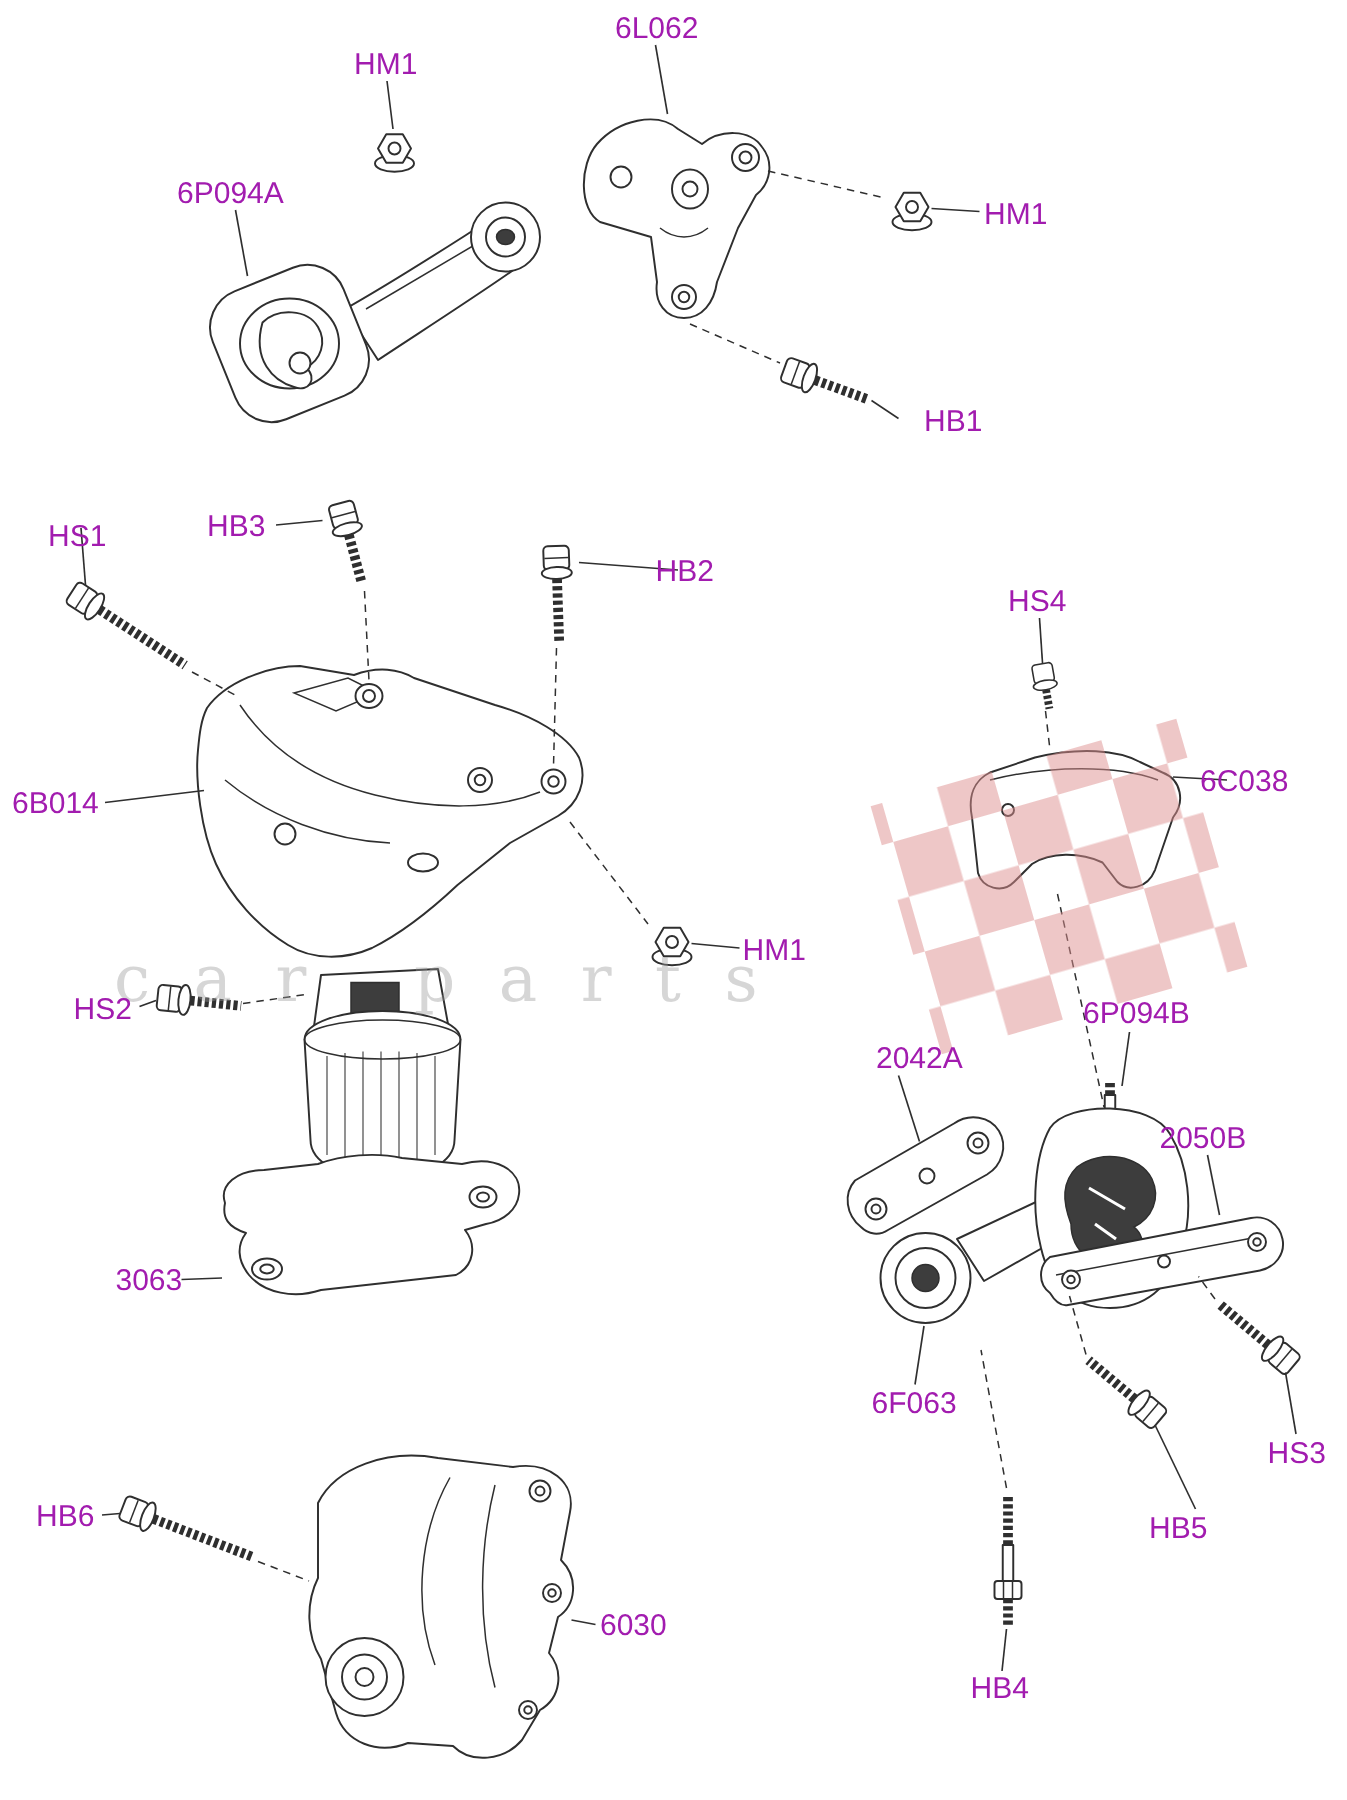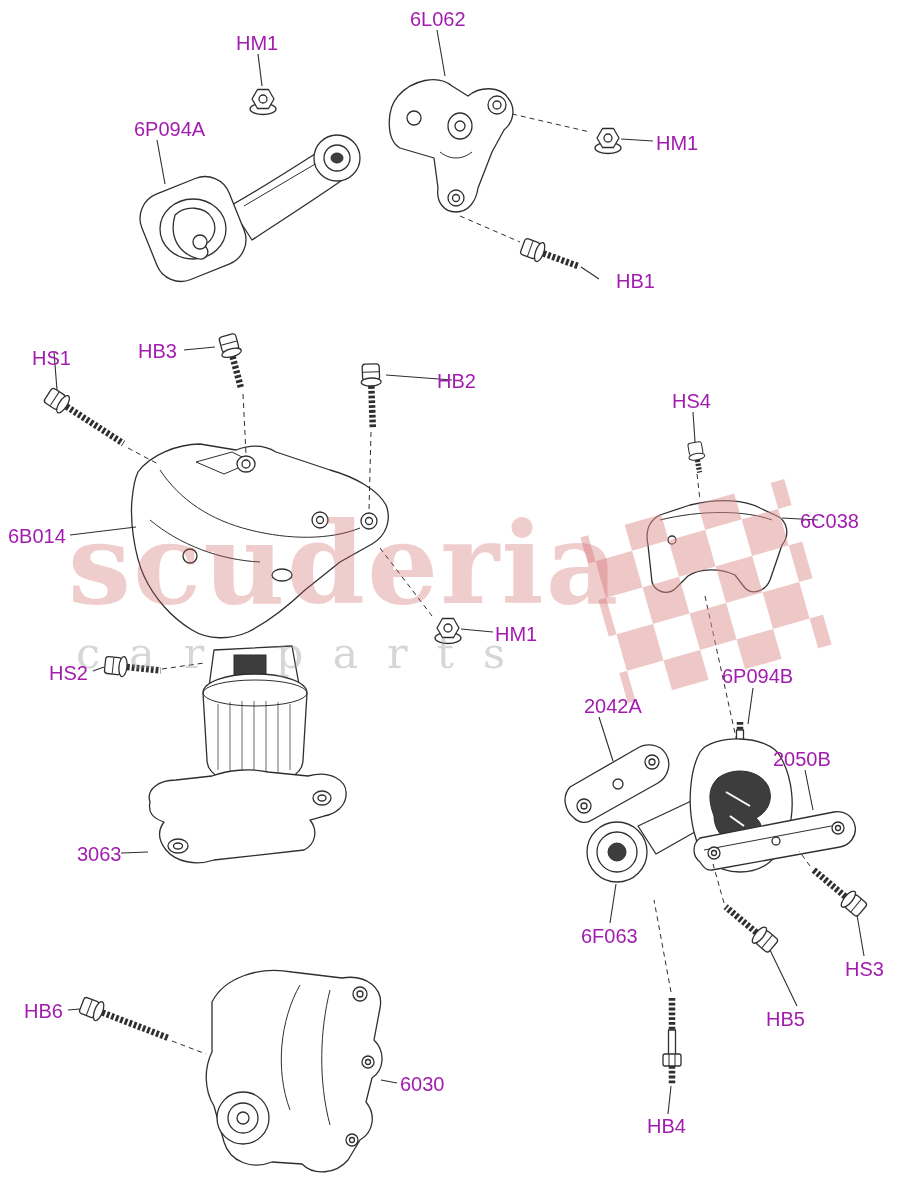--- a/index.html
+++ b/index.html
@@ -266,26 +266,25 @@
   <svg class="flag" width="898" height="1200" viewBox="0 0 898 1200">
     <defs>
       <pattern id="checker" width="76" height="76" patternUnits="userSpaceOnUse">
         <rect x="0" y="0" width="38" height="38" fill="#dd8f8f"></rect>
         <rect x="38" y="38" width="38" height="38" fill="#dd8f8f"></rect>
       </pattern>
     </defs>
     <rect x="600" y="505" width="212" height="172" fill="url(#checker)" opacity="0.5" transform="rotate(-16 706 591)"></rect>
   </svg>
 
-  <div class="wm1">scuderia</div>
   <div class="wm2">car parts</div>
 
   <div class="lbl" style="left:236px;top:32px">HM1</div>
   <div class="lbl" style="left:410px;top:8px">6L062</div>
-  <div class="lbl" style="left:134px;top:118px">6P094A</div>
+  <div class="lbl" style="left:118px;top:118px">6P094A</div>
   <div class="lbl" style="left:656px;top:132px">HM1</div>
   <div class="lbl" style="left:616px;top:270px">HB1</div>
   <div class="lbl" style="left:32px;top:347px">HS1</div>
   <div class="lbl" style="left:138px;top:340px">HB3</div>
   <div class="lbl" style="left:437px;top:370px">HB2</div>
   <div class="lbl" style="left:672px;top:390px">HS4</div>
   <div class="lbl" style="left:800px;top:510px">6C038</div>
   <div class="lbl" style="left:8px;top:525px">6B014</div>
   <div class="lbl" style="left:495px;top:623px">HM1</div>
   <div class="lbl" style="left:49px;top:662px">HS2</div>

